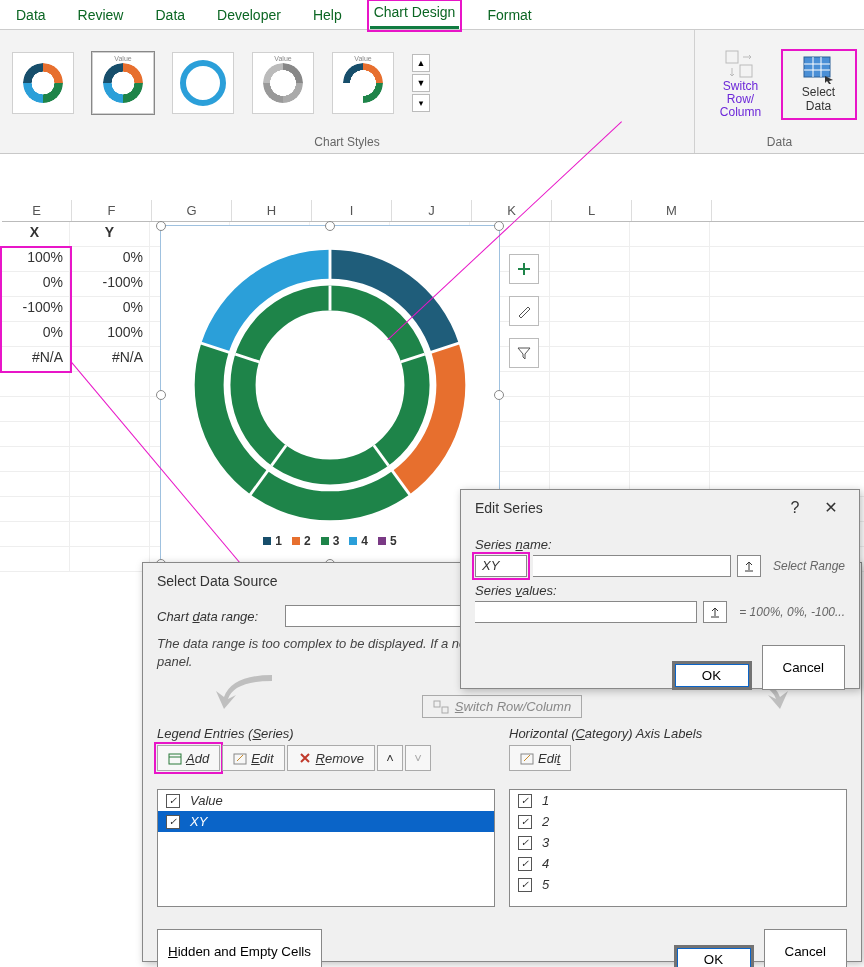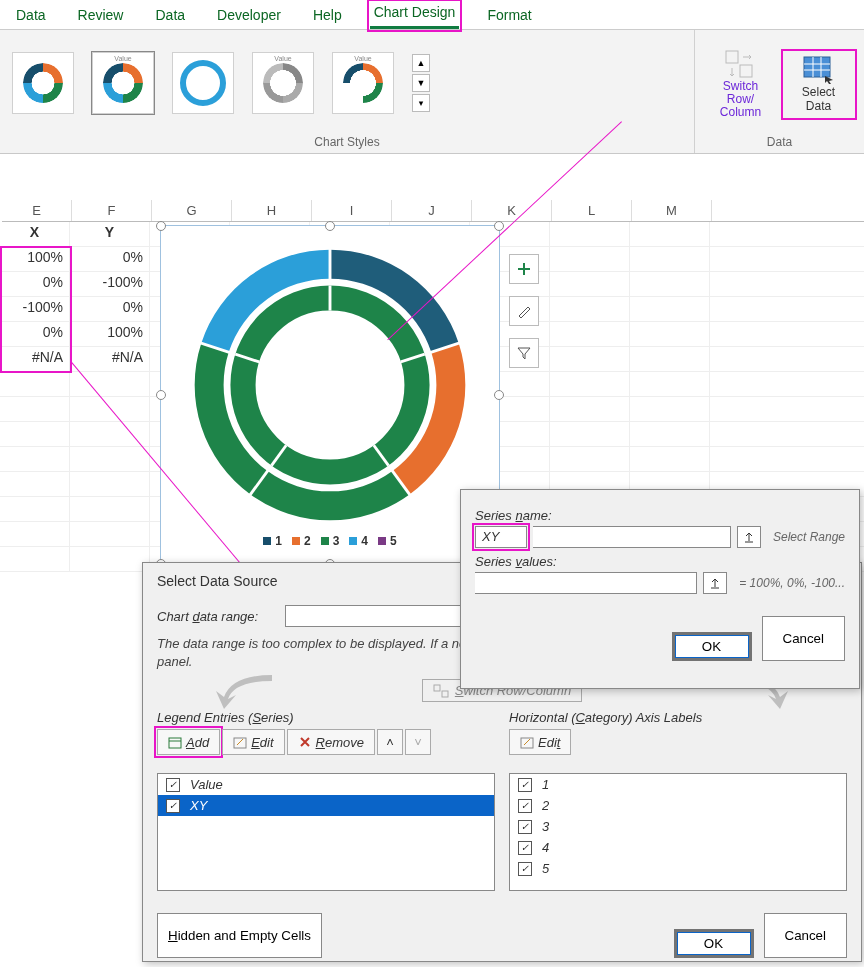--- a/index.html
+++ b/index.html
@@ -66,21 +66,21 @@
   .dlg { position: absolute; background: #f0f0f0; border: 1px solid #888; box-shadow: 2px 2px 8px rgba(0,0,0,0.25); font-size: 13px; }
   .dlg-body { padding: 12px 14px; font-style: italic; }
   .sds { left: 142px; top: 562px; width: 720px; height: 400px; }
   .sds .title { font-size: 14px; padding: 10px 14px 16px; }
   .field-row { display: flex; align-items: center; gap: 8px; margin-bottom: 8px; }
   .field-row label { width: 120px; text-align: left; }
   .field-row label u { text-decoration: underline; }
   .txtbox { flex: 1; background: #fff; border: 1px solid #888; height: 22px; padding: 2px 6px; }
   .note { color: #444; margin: 4px 0 8px; line-height: 1.4; }
   .switch-row { display: flex; align-items: center; justify-content: center; position: relative; margin: 6px 0 8px; }
-  .switch-btn { border: 1px solid #aaa; background: #f0f0f0; padding: 3px 10px; color: #888; display: inline-flex; align-items: center; gap: 6px; }
+  .switch-btn { border: 1px solid #aaa; background: #f0f0f0; padding: 3px 10px; color: #888; display: inline-flex; align-items: center; gap: 6px; margin-top: 16px; }
   .arrow-svg { position: absolute; }
 
   .panels { display: flex; gap: 14px; }
   .panel { flex: 1; }
   .panel-title { margin-bottom: 4px; }
   .panel-btns { display: flex; gap: 2px; margin-bottom: 18px; }
   .pbtn { border: 1px solid #aaa; background: #f7f7f7; padding: 3px 10px; display: inline-flex; align-items: center; gap: 4px; cursor: pointer; height: 26px; }
   .pbtn.square { width: 26px; padding: 0; justify-content: center; }
   .pbtn.disabled { color: #aaa; }
   .listbox { border: 1px solid #888; background: #fff; height: 118px; overflow: auto; }
@@ -424,20 +424,25 @@
       </div>
     <div class="side-btn">
         <svg width="16" height="16">
           <path d="M2 3 H14 L9 9 V14 L7 12 V9 Z" fill="none" stroke="#555"></path>
         </svg>
       </div>
   </div>
 </div>
 
 <div class="dlg es" style="z-index:20">
+  <div class="titlebar">
+    <div class="t">Edit Series</div>
+    <div class="wbtn">?</div>
+    <div class="wbtn">✕</div>
+  </div>
   <div class="dlg-body">
     <label><span>Series <u>n</u>ame:</span></label>
     <div class="input-row">
       <div class="txtbox hl-box" style="flex:0 0 52px">XY</div>
       <div class="txtbox" style="border-left:none;flex:1"></div>
       <div class="range-btn">
           <svg width="12" height="12">
             <path d="M6 10 V2 M3 5 L6 2 L9 5" stroke="#333" fill="none"></path>
             <line x1="2" y1="11" x2="10" y2="11" stroke="#333"></line>
           </svg>

